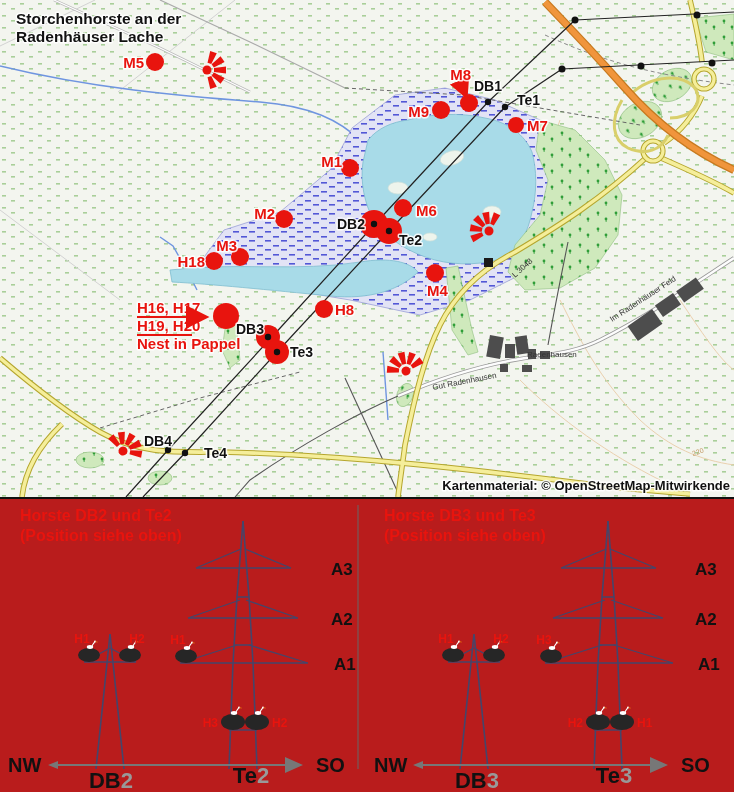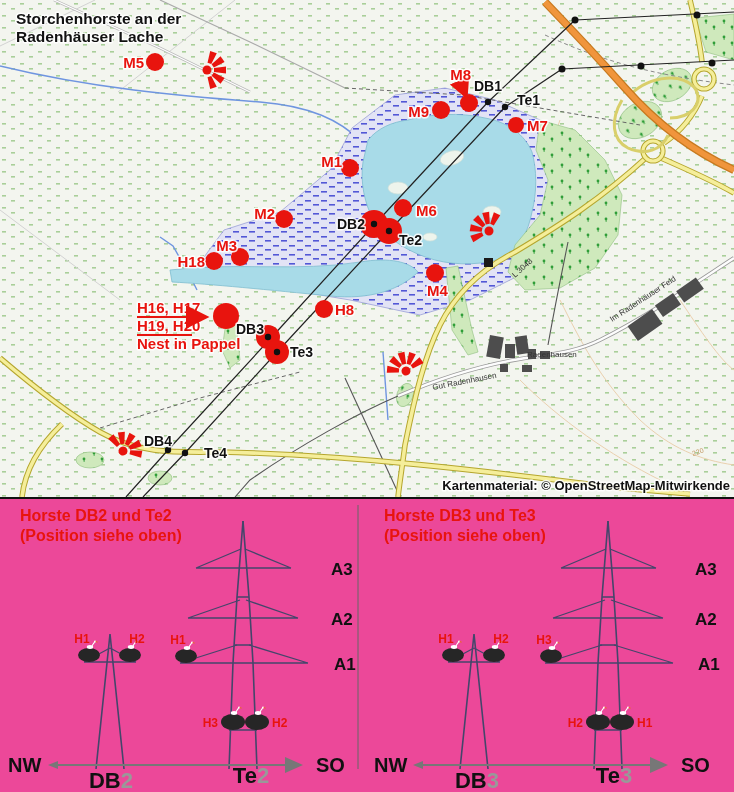--- a/index.html
+++ b/index.html
@@ -16,21 +16,21 @@
   .roadlab{font:8px "Liberation Sans",sans-serif;fill:#333;}
   .contourlab{font:7px "Liberation Sans",sans-serif;fill:#c49a66;}
   .dheader{font:bold 16px "Liberation Sans",sans-serif;fill:#e8140e;}
   .armlab{font:bold 17px "Liberation Sans",sans-serif;fill:#111;}
   .complab{font:bold 20px "Liberation Sans",sans-serif;fill:#111;}
   .pyl-name{font:bold 22px "Liberation Sans",sans-serif;fill:#111;}
   .pyl-num{fill:#999;}
   .hlab{font:bold 12px "Liberation Sans",sans-serif;fill:#e8140e;}
   .pyl{stroke:#44466b;fill:none;}
   #bottom{position:absolute;left:0;top:497px;width:734px;height:295px;border-top:2px solid #111;
-          box-sizing:border-box;background:#ec4899;}
+          box-sizing:border-box;background:#b91c1c;}
 </style>
 </head>
 <body>
 
 <div id="stage">
 
   <svg id="map" width="734" height="497" viewBox="0 0 734 497">
     <defs>
       <pattern id="fieldp" width="18" height="12" patternUnits="userSpaceOnUse">
         <rect width="18" height="12" fill="#f3f5ef"></rect>

